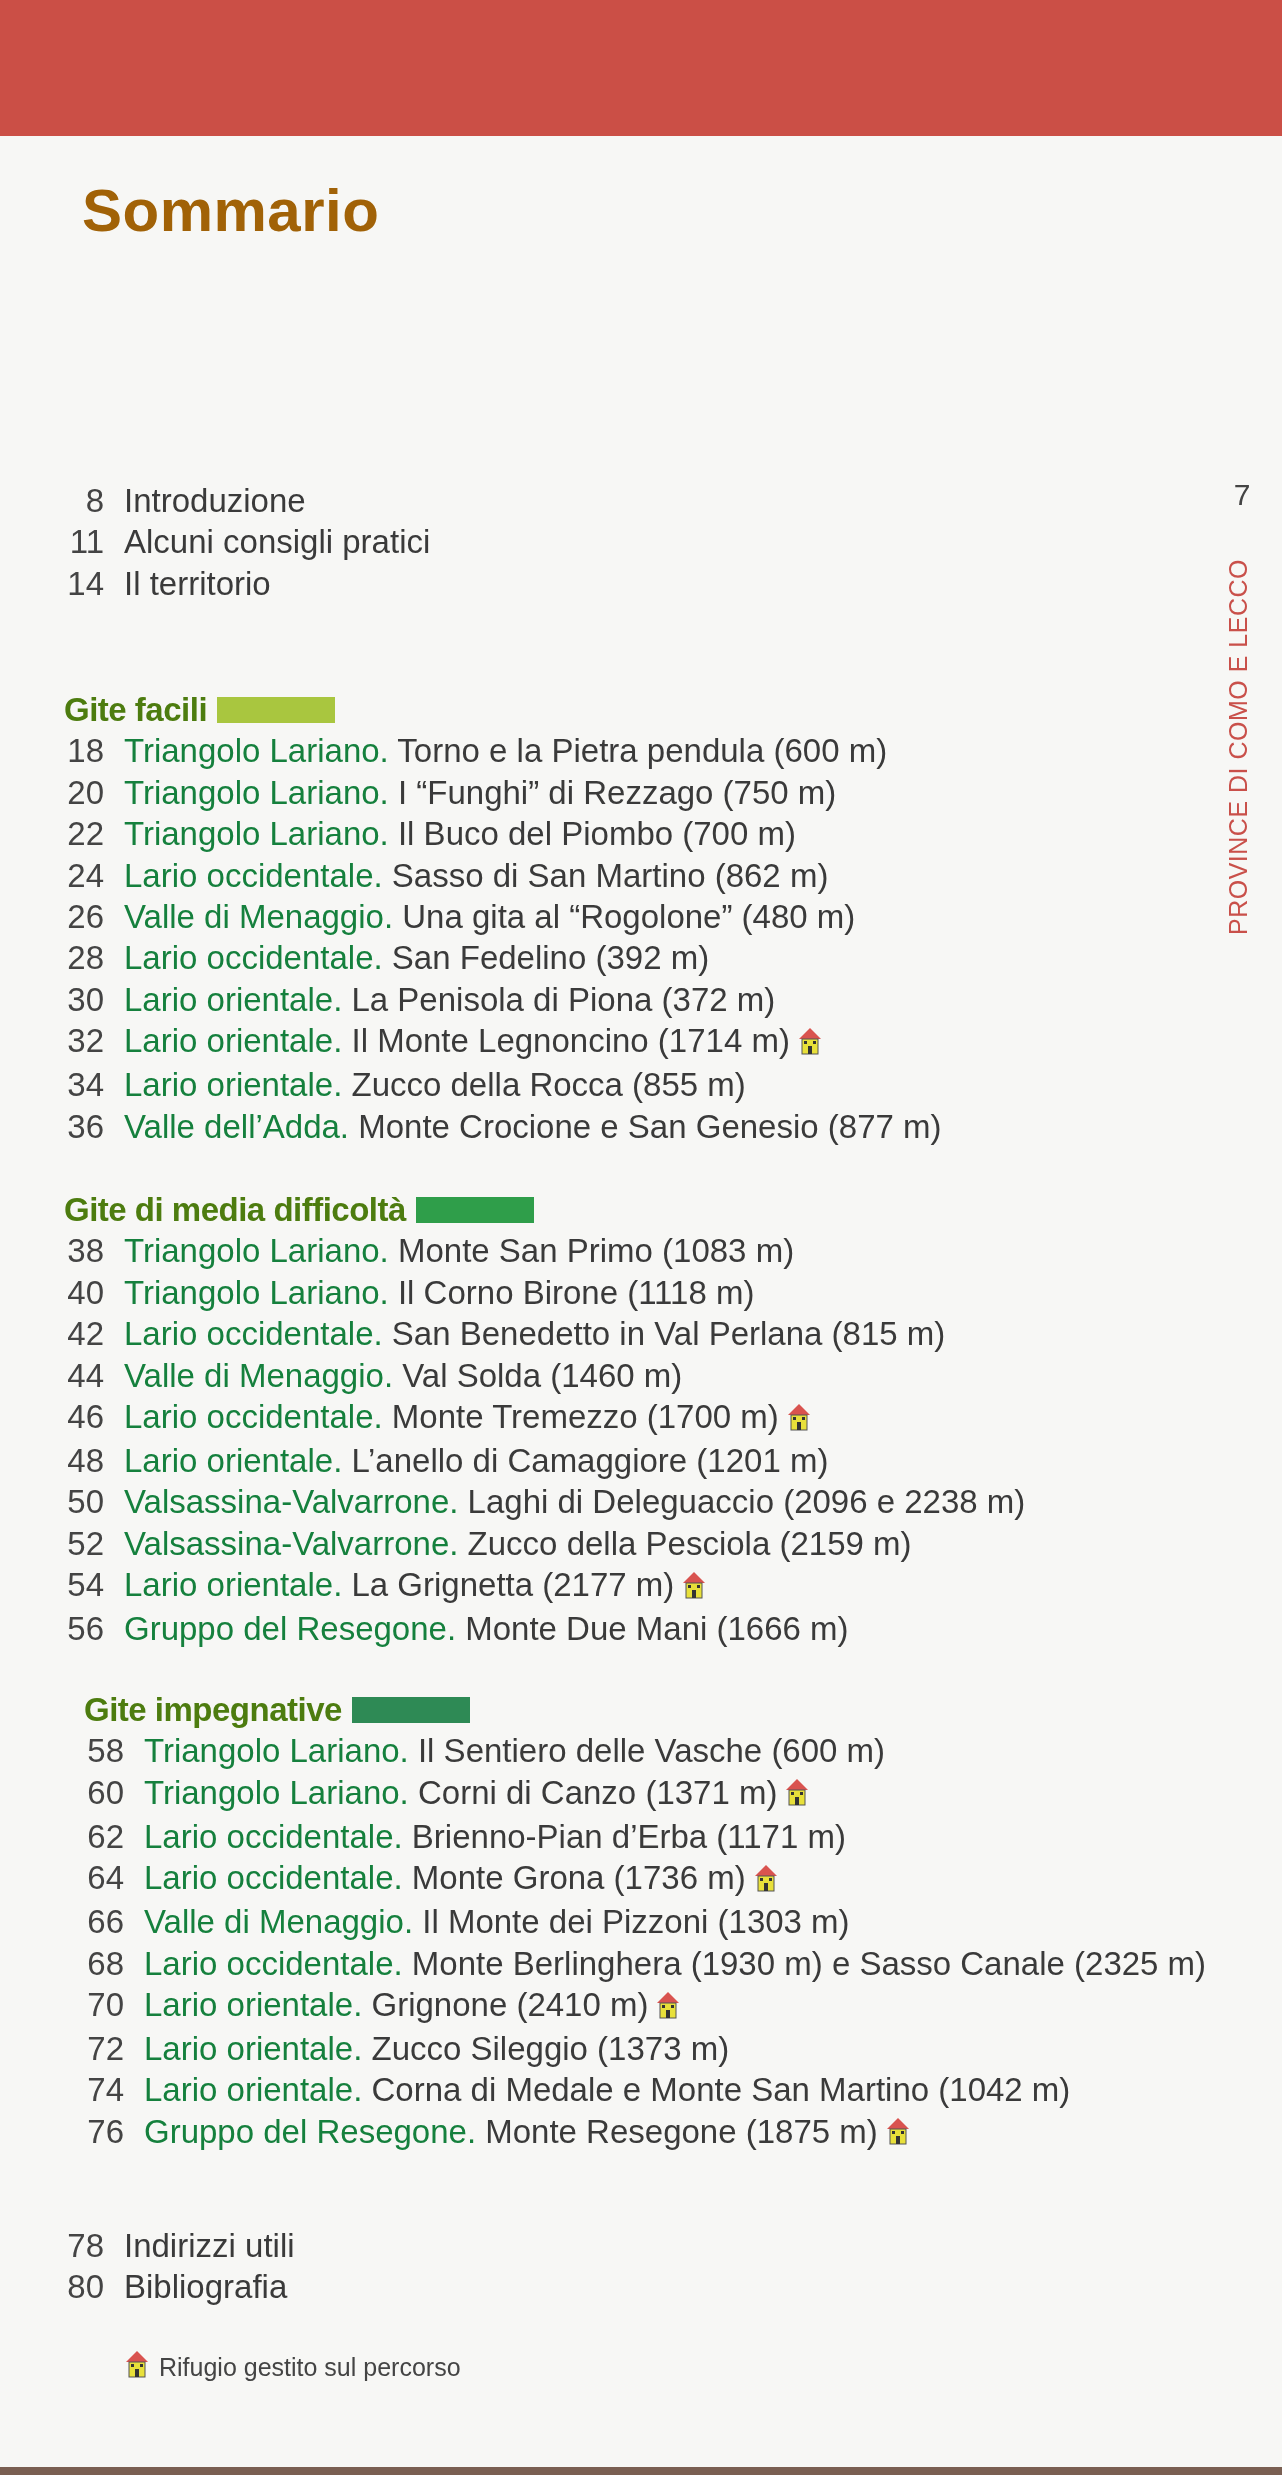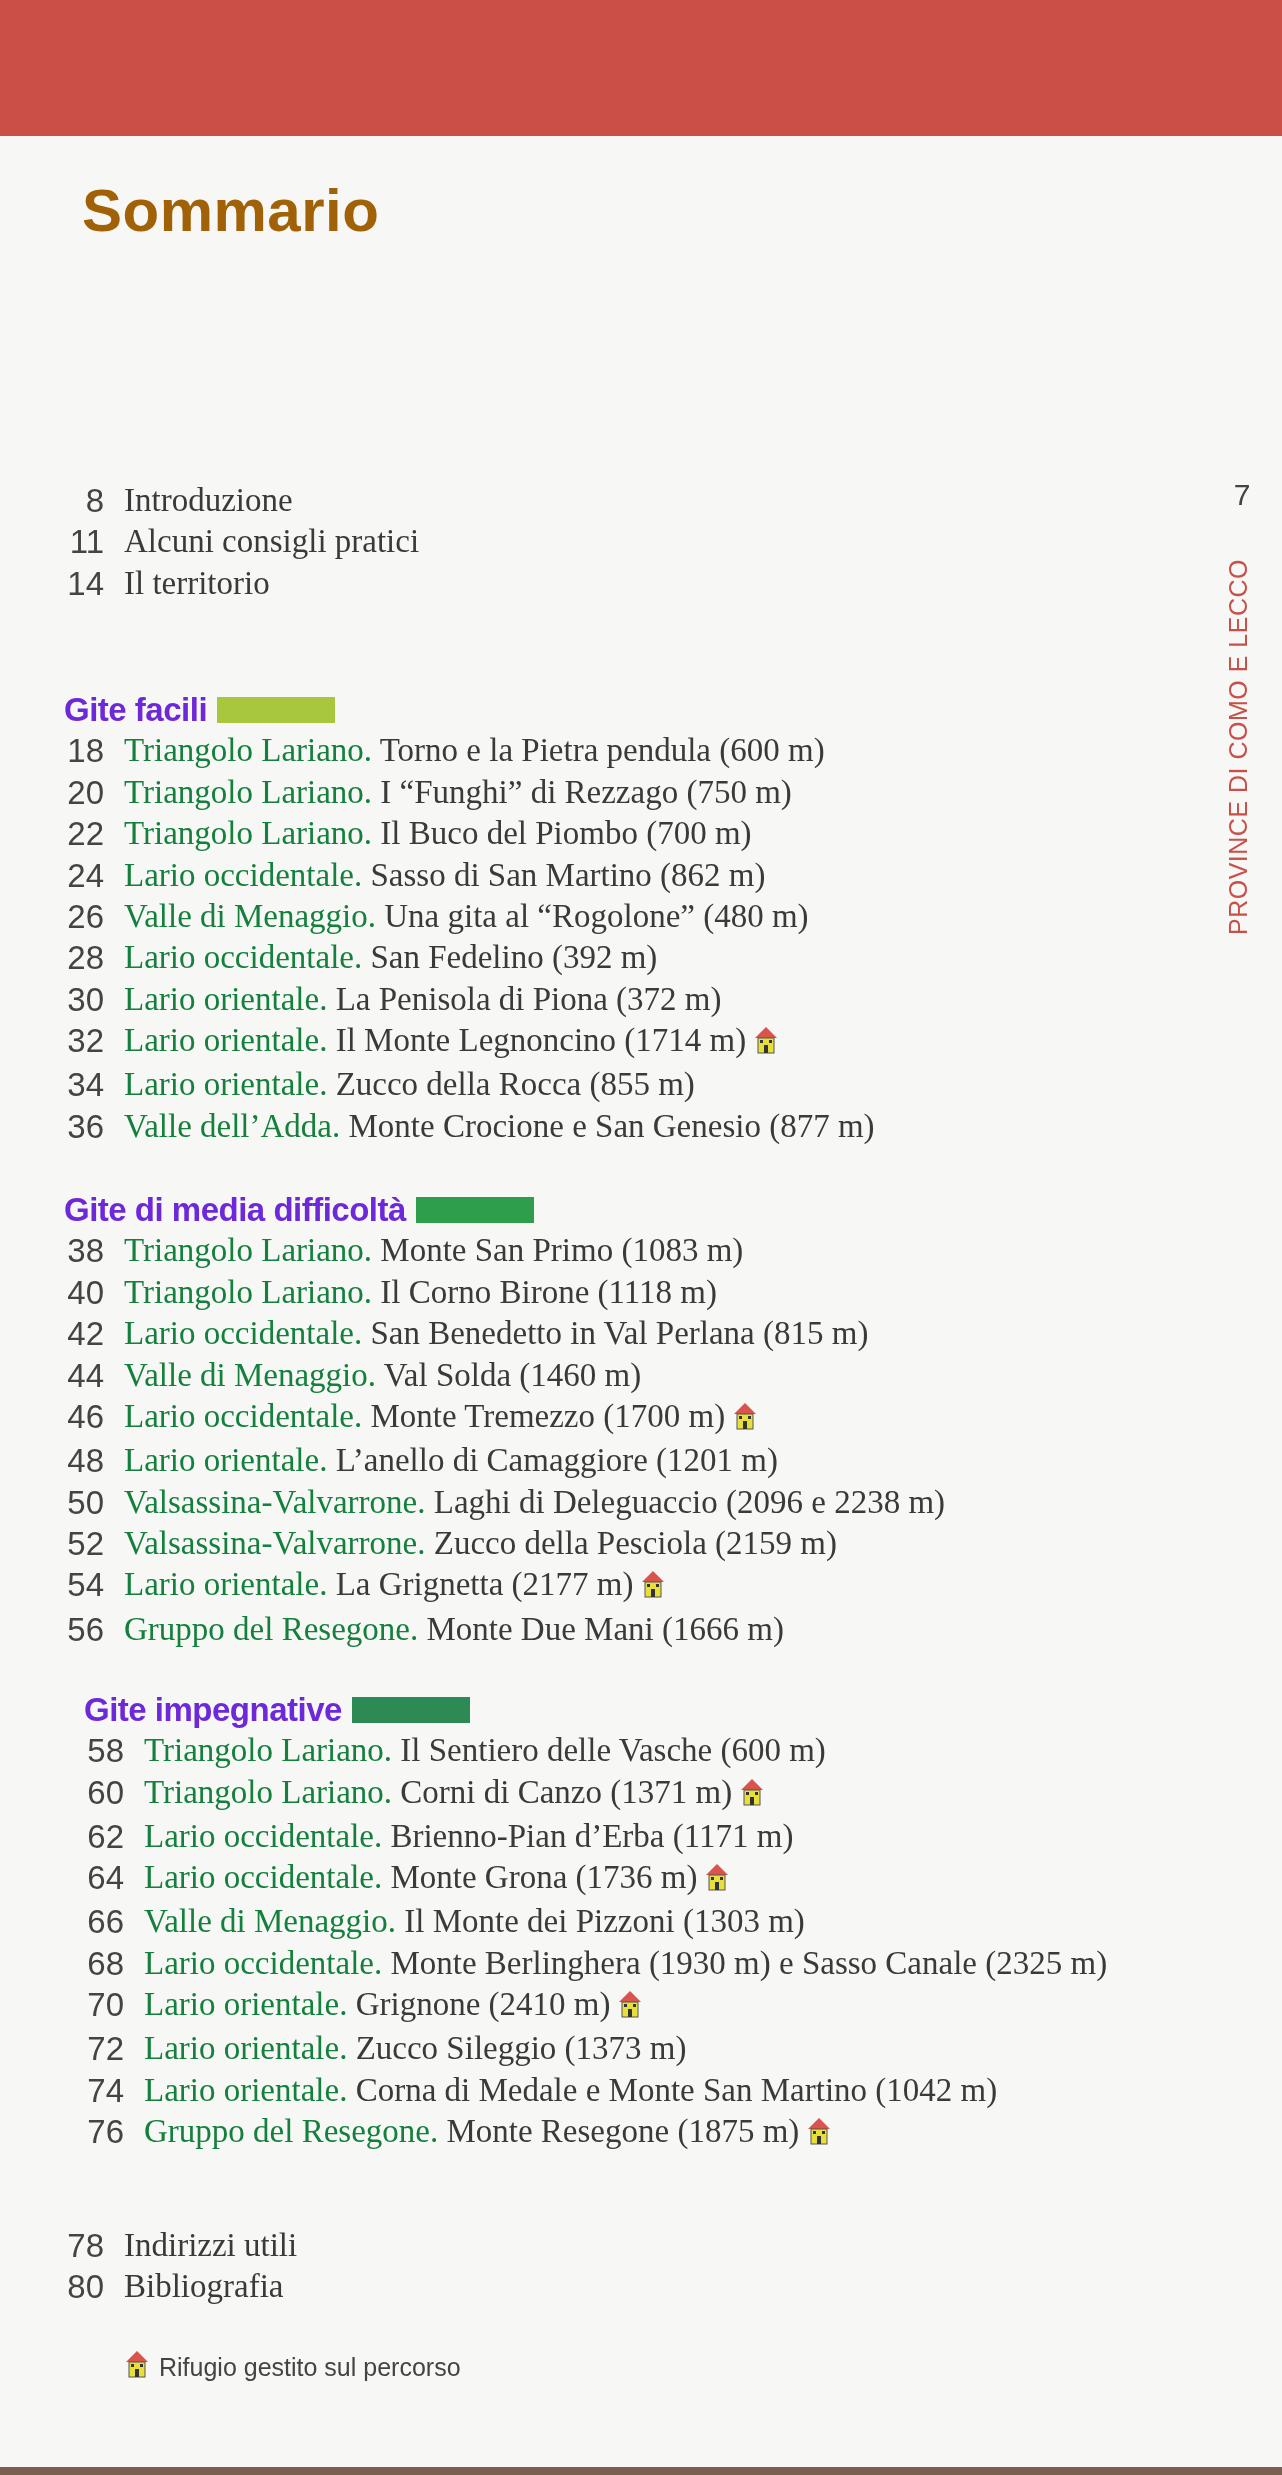--- a/index.html
+++ b/index.html
@@ -19,23 +19,23 @@
     position:absolute; left:1212px; top:478px; width:60px; text-align:center;
   }
   .page-num { font-size:30px; color:#444; display:block; }
   .vertical {
     position:absolute; left:1224px; top:935px; transform-origin:0 0; transform:rotate(-90deg);
     white-space:nowrap; font-size:25px; color:#c9504a; letter-spacing:0.5px;
   }
   .toc { position:absolute; left:58px; width:1130px; }
   .row { display:flex; font-size:33px; line-height:41.4px; }
   .num { width:46px; text-align:right; flex:none; color:#444; }
-  .txt { padding-left:20px; flex:1;font-family:Liberation Serif, serif; }
+  .txt { padding-left:20px; flex:1; }
   .region { color:#15803d; }
-  .heading { font-size:33px; font-weight:bold; color:#6d28d9; line-height:41.4px; display:flex; align-items:center; letter-spacing:-0.5px;}
+  .heading { font-size:33px; font-weight:bold; color:#4d7c0f; line-height:41.4px; display:flex; align-items:center; letter-spacing:-0.5px;}
   .swatch { display:inline-block; width:118px; height:26px; margin-left:10px; }
   .rif { display:inline-block; vertical-align:middle; margin-left:8px; }
   .legend { position:absolute; left:125px; top:2350px; font-size:25px; color:#444; display:flex; align-items:center; }
   .legend .rif { margin-left:0; margin-right:10px; }
 </style>
 </head>
 <body>
 
 <div class="top-band"></div>
 <h1 class="title">Sommario</h1>

